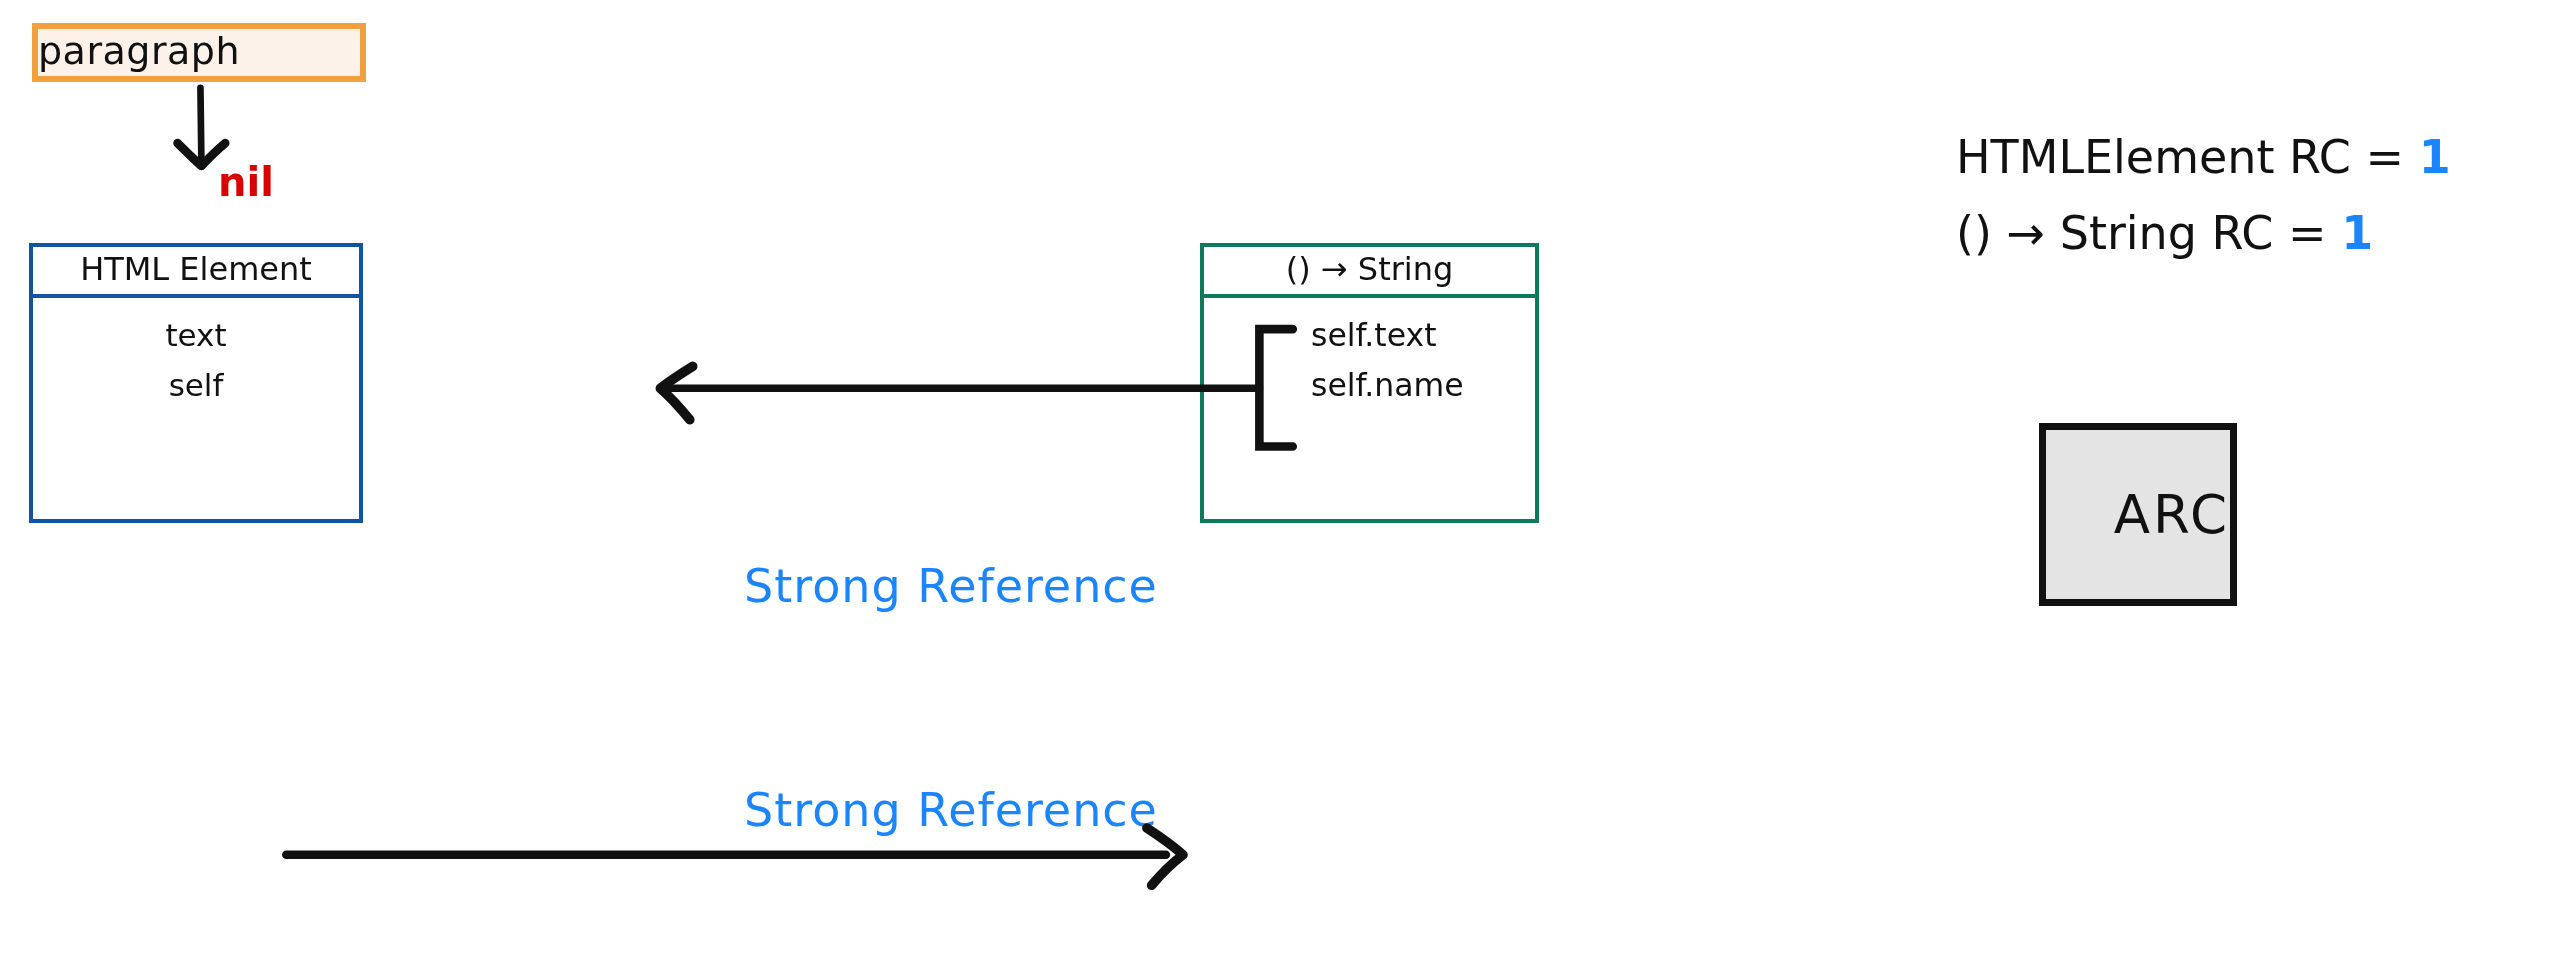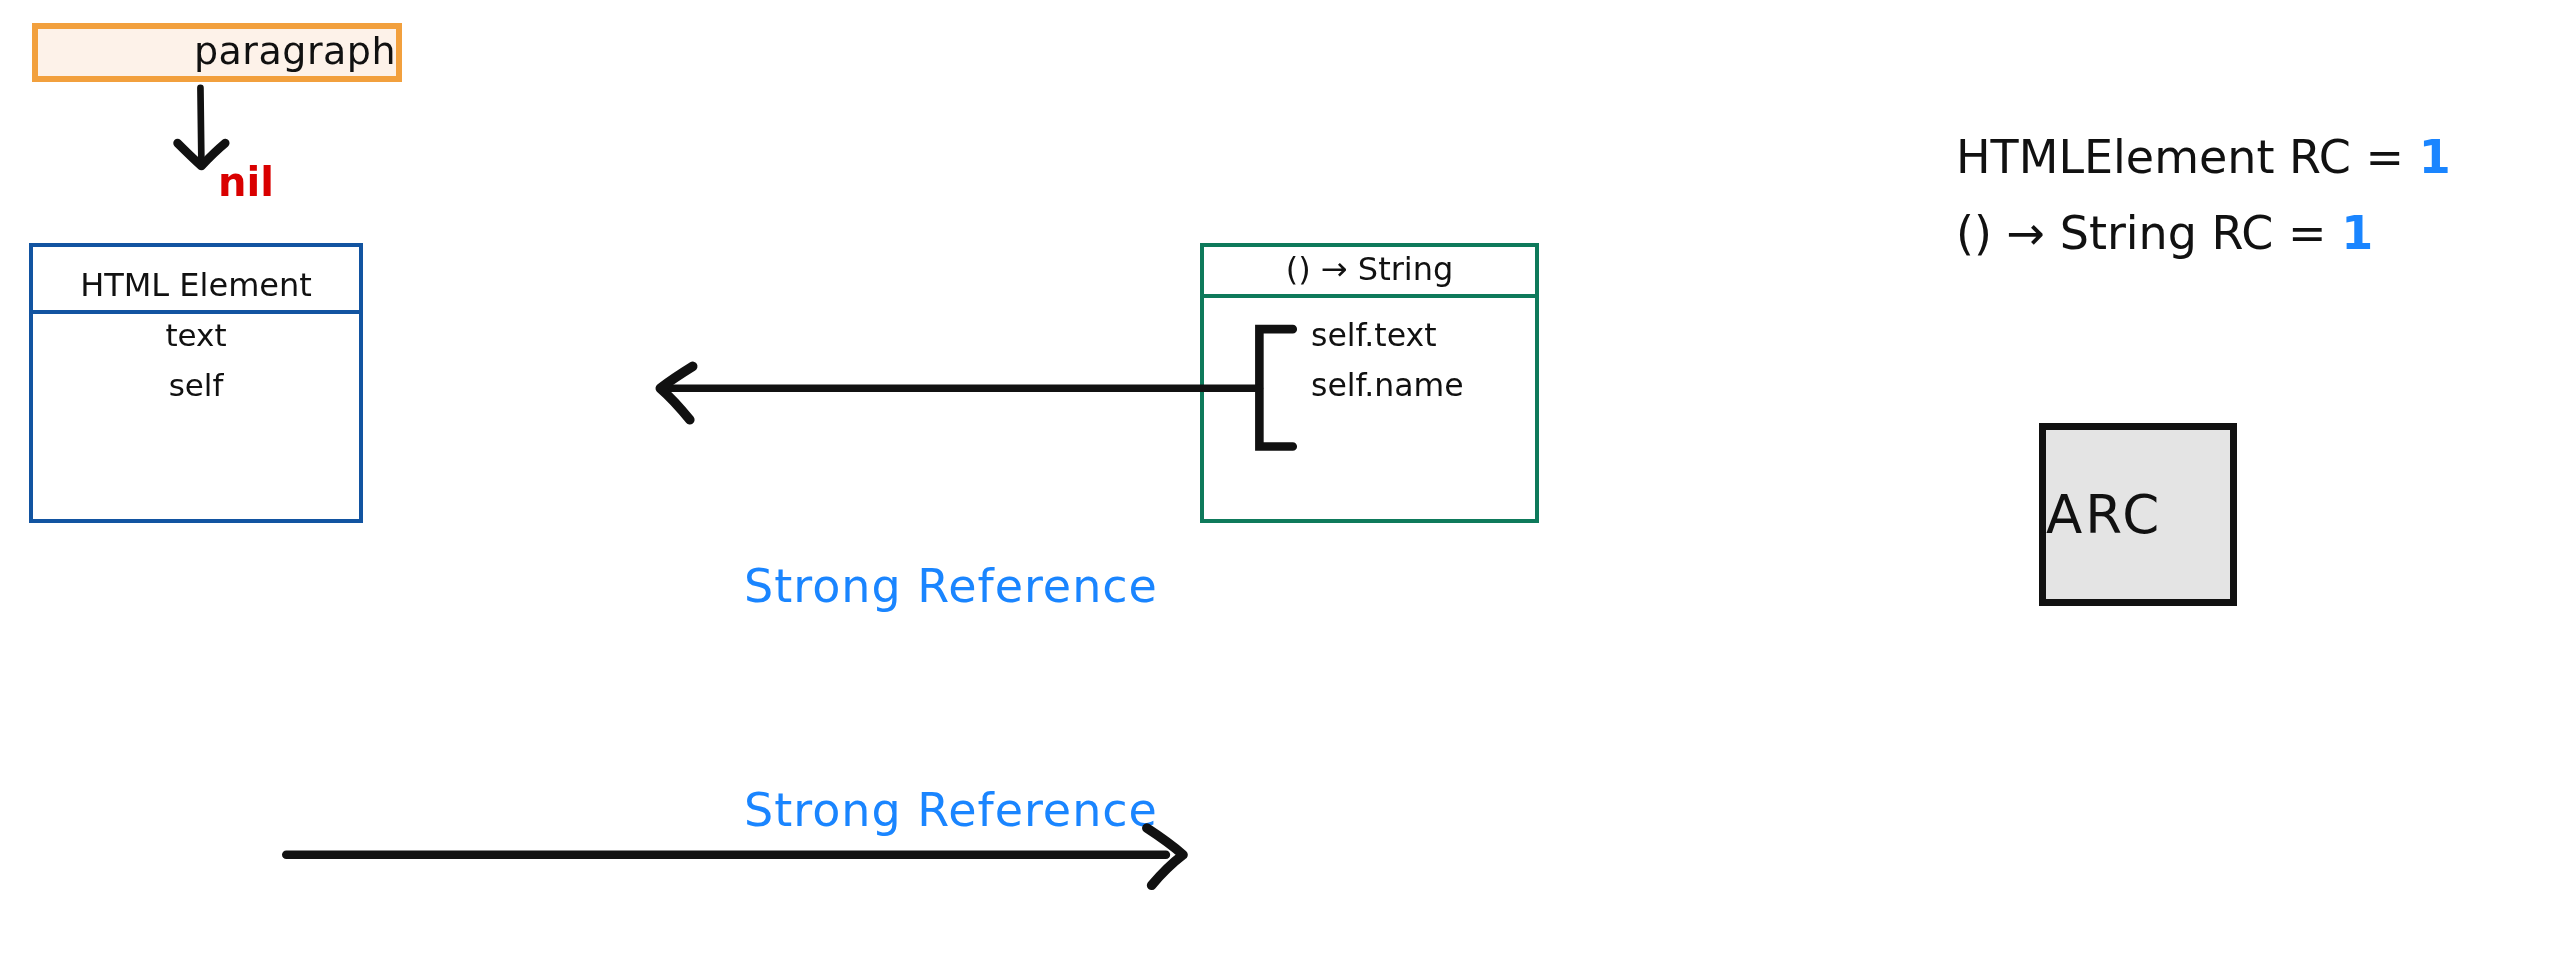--- a/index.html
+++ b/index.html
@@ -26,27 +26,27 @@
   .box {
     position: absolute;
     box-sizing: border-box;
     background: #ffffff;
   }
 
   
   #paragraph-box {
     left: 32px;
     top: 23px;
-    width: 370px;
+    width: 334px;
     height: 59px;
     border: 6.7px solid var(--orange);
     background: var(--cream);
     display: flex;
     align-items: center;
-    justify-content: flex-end;
+    justify-content: flex-start;
   }
   #paragraph-label {
     font-size: 38px;
     color: #111111;
     letter-spacing: 0.5px;
     line-height: 1;
     transform: translateY(-1.9px);
   }
 
   
@@ -73,21 +73,20 @@
   #htmlelement-header {
     position: absolute;
     left: 0; top: 0;
     width: 100%;
     height: 51px;
     border-bottom: 4.8px solid var(--blue);
     box-sizing: border-box;
     display: flex;
     align-items: center;
     justify-content: center;
-    margin-top: 16px;
   }
   #htmlelement-title {
     font-size: 32px;
     color: #111;
     line-height: 1;
     transform: translateY(-1.9px);
   }
   .member {
     position: absolute;
     font-size: 31px;
@@ -148,21 +147,21 @@
   
   #arc-box {
     left: 2039px;
     top: 423px;
     width: 198px;
     height: 183px;
     border: 7.6px solid #111111;
     background: var(--gray);
     display: flex;
     align-items: center;
-    justify-content: flex-start;
+    justify-content: flex-end;
   }
   #arc-label {
     font-size: 53px;
     color: #111;
     letter-spacing: 2.9px;
     line-height: 1;
   }
 
   
   .rc-line {

